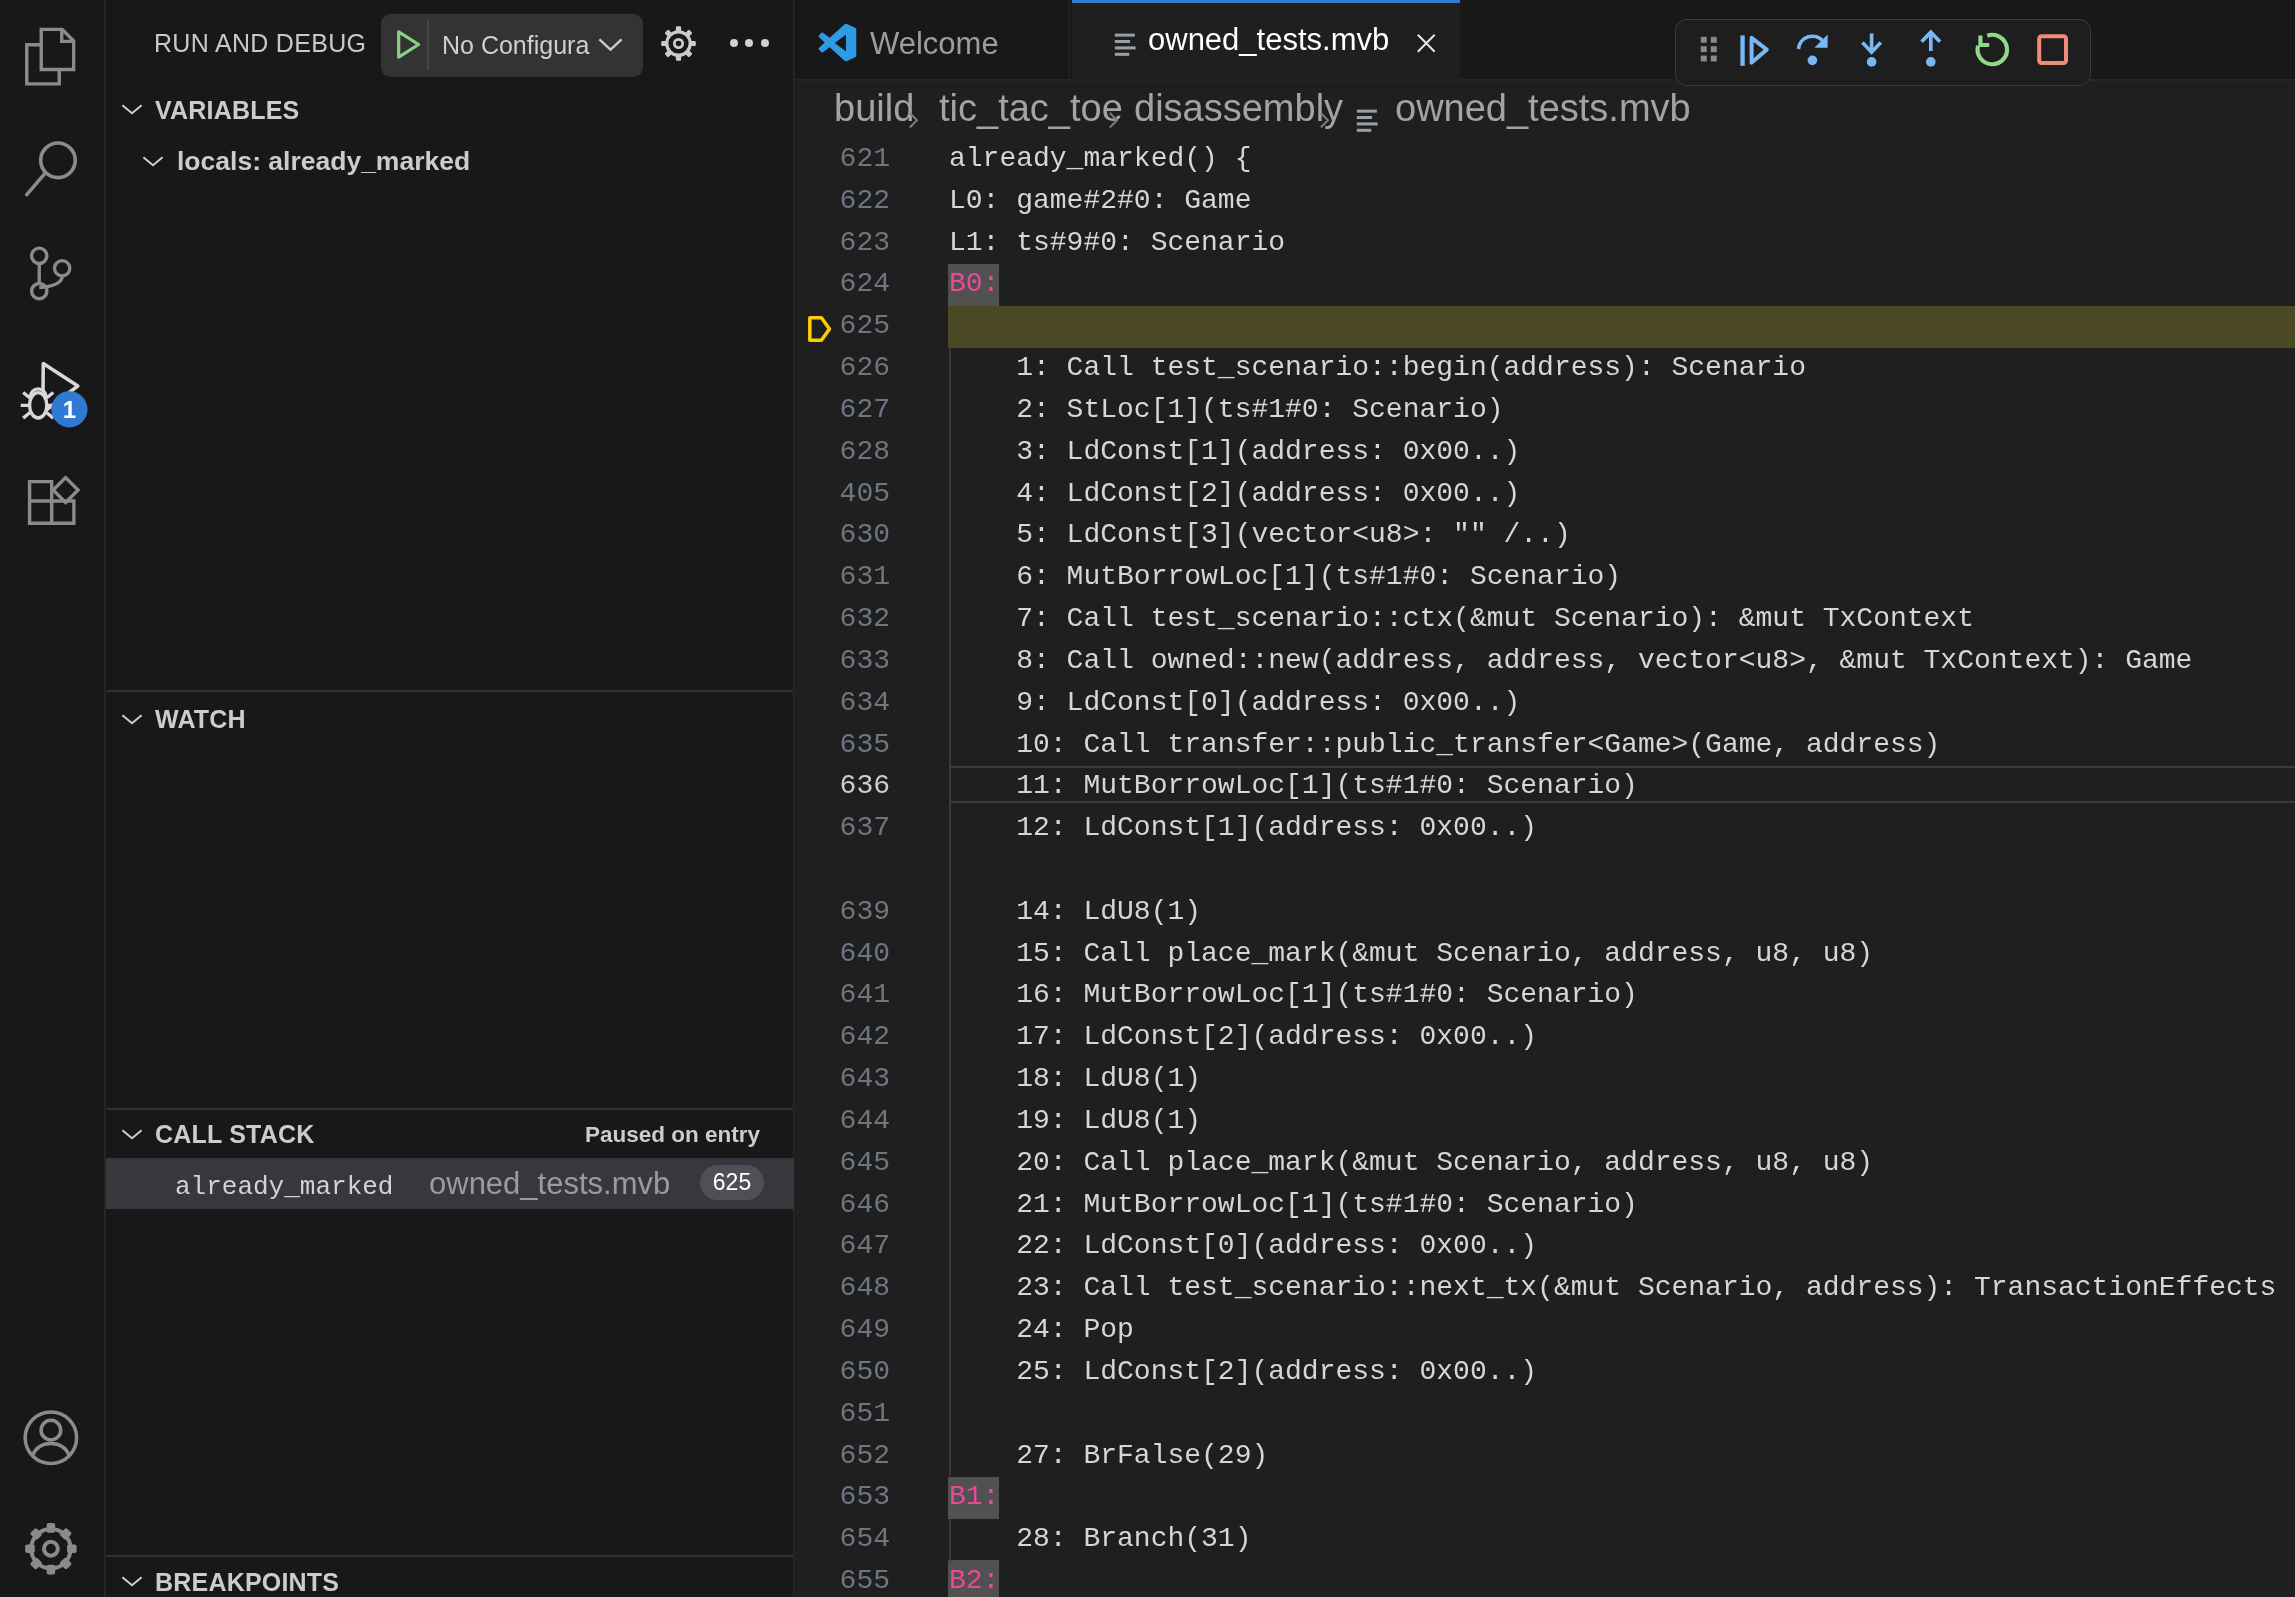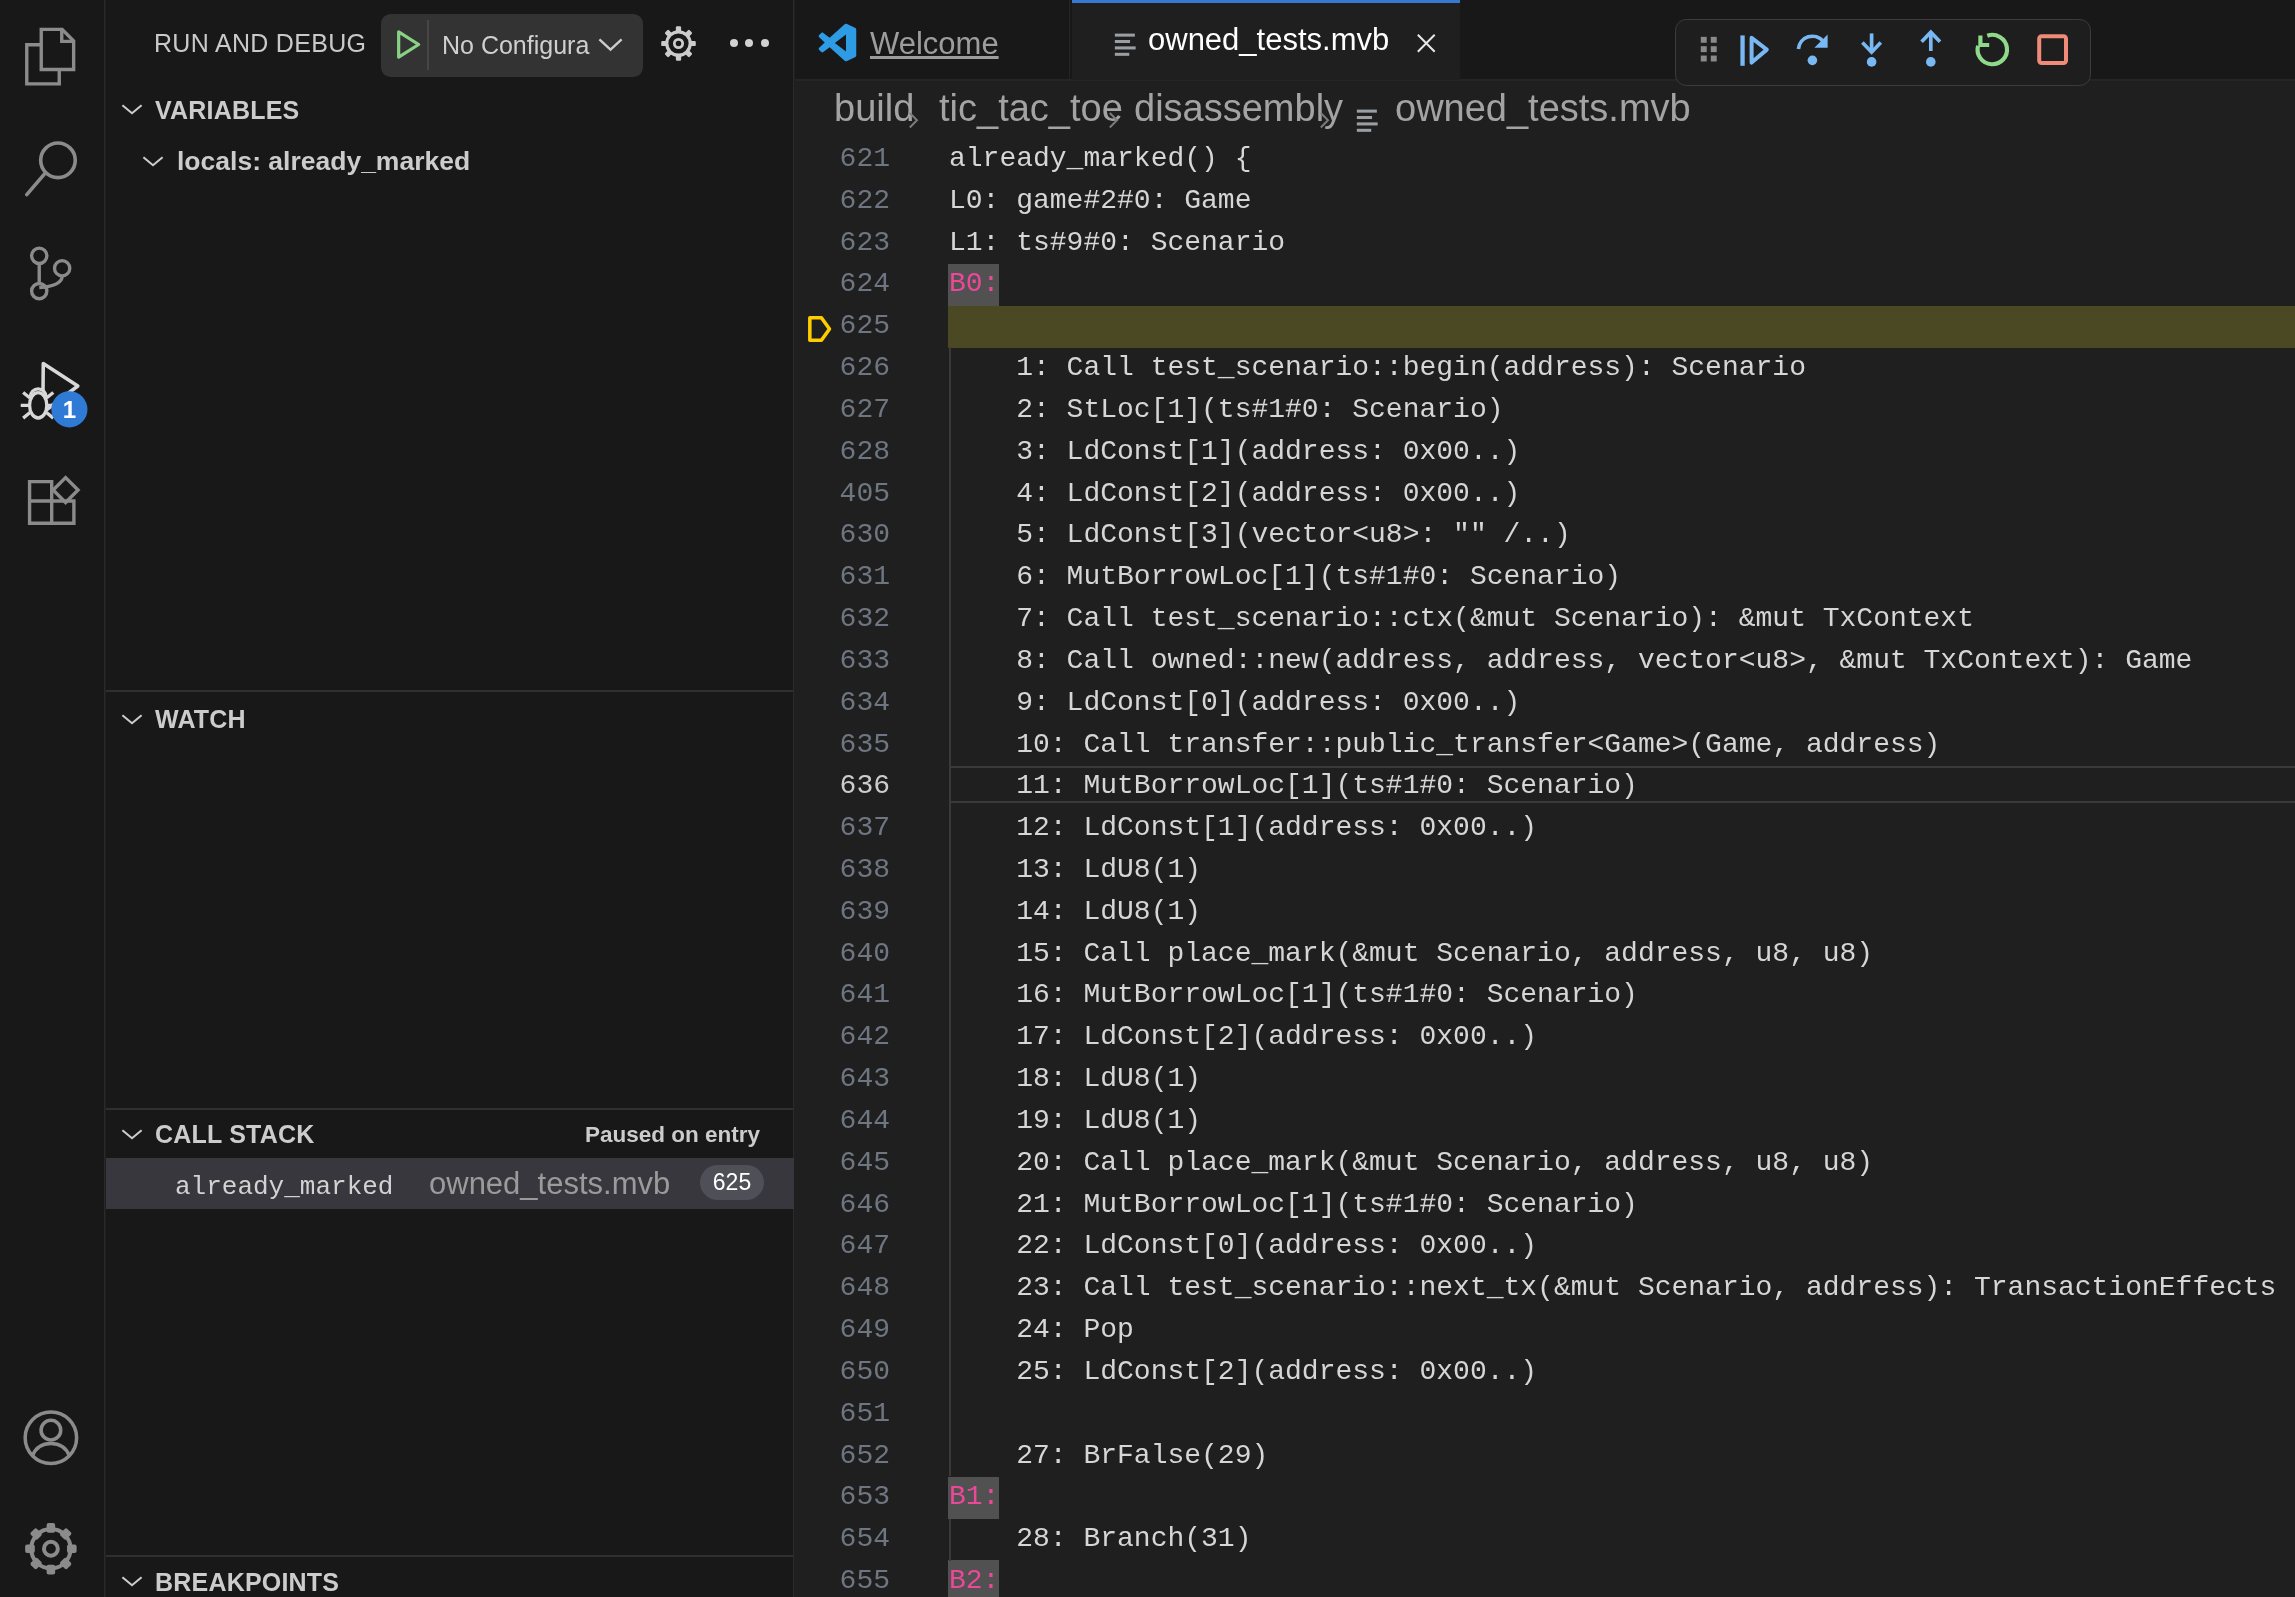--- a/index.html
+++ b/index.html
@@ -155,21 +155,21 @@
   <div class="pane-title" style="left:49px; top:1568px;">BREAKPOINTS</div>
 </div>
 
 <div id="editor">
   <div class="abs" style="left:0; top:0; width:1501px; height:80px; background:#181818;">
     <div class="abs" style="left:0; top:79px; width:1501px; height:1.6px; background:#252525;"></div>
     <div class="abs" style="left:0; top:0; width:275px; height:79px; background:#181818; border-right:1.6px solid #252525;">
       <div class="abs" style="left:22.5px; top:22.5px;"><svg width="39" height="39" viewBox="-2 -2 104 104" fill="none" style="">
             <path fill-rule="evenodd" d="M96.5 10.6 75.4.5c-2.4-1.2-5.3-.7-7.2 1.2L29.1 37.4 12.1 24.5c-1.6-1.2-3.8-1.1-5.3.2L1.2 29.8c-1.8 1.6-1.8 4.5 0 6.1L15.9 50 1.2 64.1c-1.8 1.6-1.8 4.5 0 6.1l5.6 5.1c1.5 1.3 3.7 1.4 5.3.2l17-12.9 39.1 35.7c1.9 1.9 4.8 2.4 7.2 1.2l21.1-10.2c2.1-1 3.5-3.2 3.5-5.6V16.2c0-2.4-1.4-4.6-3.5-5.6zM72.6 73.9 42.9 51.3l29.7-22.6v45.2z" fill="#2e9be5"></path>
           </svg></div>
-      <div class="abs" style="left:75px; top:8px; height:72px; line-height:72px; font-size:31px; color:#9d9d9d;text-decoration:underline;">Welcome</div>
+      <div class="abs" style="left:75px; top:8px; height:72px; line-height:72px; font-size:31px; color:#9d9d9d;">Welcome</div>
     </div>
     <div class="abs" style="left:277px; top:0; width:388px; height:80px; background:#1f1f1f; border-top:3.2px solid #3778d0;">
       <div class="abs" style="left:42px; top:29px;"><svg width="22.5" height="24" viewBox="0 0 28 30" fill="none" style="">
             <rect x="1" y="2" width="25" height="3.8" fill="#9a9fa4"></rect>
             <rect x="1" y="10" width="19" height="3.8" fill="#9a9fa4"></rect>
             <rect x="1" y="18" width="26" height="3.8" fill="#9a9fa4"></rect>
             <rect x="1" y="26" width="18" height="3.8" fill="#9a9fa4"></rect>
           </svg></div>
       <div class="abs" style="left:76px; top:0; height:74px; line-height:74px; font-size:31px; color:#ffffff;">owned_tests.mvb</div>
       <div class="abs" style="left:343px; top:29px;"><svg width="22.5" height="22.5" viewBox="0 0 28 28" fill="none" style="">
@@ -223,21 +223,20 @@
 <div class="row" style="top:293px"><span class="ln">628</span><span class="ct">    3: LdConst[1](address: 0x00..)</span></div>
 <div class="row" style="top:335px"><span class="ln">405</span><span class="ct">    4: LdConst[2](address: 0x00..)</span></div>
 <div class="row" style="top:376px"><span class="ln">630</span><span class="ct">    5: LdConst[3](vector&lt;u8&gt;: "" /..)</span></div>
 <div class="row" style="top:418px"><span class="ln">631</span><span class="ct">    6: MutBorrowLoc[1](ts#1#0: Scenario)</span></div>
 <div class="row" style="top:460px"><span class="ln">632</span><span class="ct">    7: Call test_scenario::ctx(&amp;mut Scenario): &amp;mut TxContext</span></div>
 <div class="row" style="top:502px"><span class="ln">633</span><span class="ct">    8: Call owned::new(address, address, vector&lt;u8&gt;, &amp;mut TxContext): Game</span></div>
 <div class="row" style="top:544px"><span class="ln">634</span><span class="ct">    9: LdConst[0](address: 0x00..)</span></div>
 <div class="row" style="top:586px"><span class="ln">635</span><span class="ct">    10: Call transfer::public_transfer&lt;Game&gt;(Game, address)</span></div>
 <div class="row" style="top:627px"><span class="ln cur">636</span><span class="ct">    11: MutBorrowLoc[1](ts#1#0: Scenario)</span></div>
 <div class="row" style="top:669px"><span class="ln">637</span><span class="ct">    12: LdConst[1](address: 0x00..)</span></div>
-<div class="row" style="top:711px"><span class="ln">638</span><span class="ct">    13: LdU8(1)</span></div>
 <div class="row" style="top:753px"><span class="ln">639</span><span class="ct">    14: LdU8(1)</span></div>
 <div class="row" style="top:795px"><span class="ln">640</span><span class="ct">    15: Call place_mark(&amp;mut Scenario, address, u8, u8)</span></div>
 <div class="row" style="top:836px"><span class="ln">641</span><span class="ct">    16: MutBorrowLoc[1](ts#1#0: Scenario)</span></div>
 <div class="row" style="top:878px"><span class="ln">642</span><span class="ct">    17: LdConst[2](address: 0x00..)</span></div>
 <div class="row" style="top:920px"><span class="ln">643</span><span class="ct">    18: LdU8(1)</span></div>
 <div class="row" style="top:962px"><span class="ln">644</span><span class="ct">    19: LdU8(1)</span></div>
 <div class="row" style="top:1004px"><span class="ln">645</span><span class="ct">    20: Call place_mark(&amp;mut Scenario, address, u8, u8)</span></div>
 <div class="row" style="top:1046px"><span class="ln">646</span><span class="ct">    21: MutBorrowLoc[1](ts#1#0: Scenario)</span></div>
 <div class="row" style="top:1087px"><span class="ln">647</span><span class="ct">    22: LdConst[0](address: 0x00..)</span></div>
 <div class="row" style="top:1129px"><span class="ln">648</span><span class="ct">    23: Call test_scenario::next_tx(&amp;mut Scenario, address): TransactionEffects</span></div>

